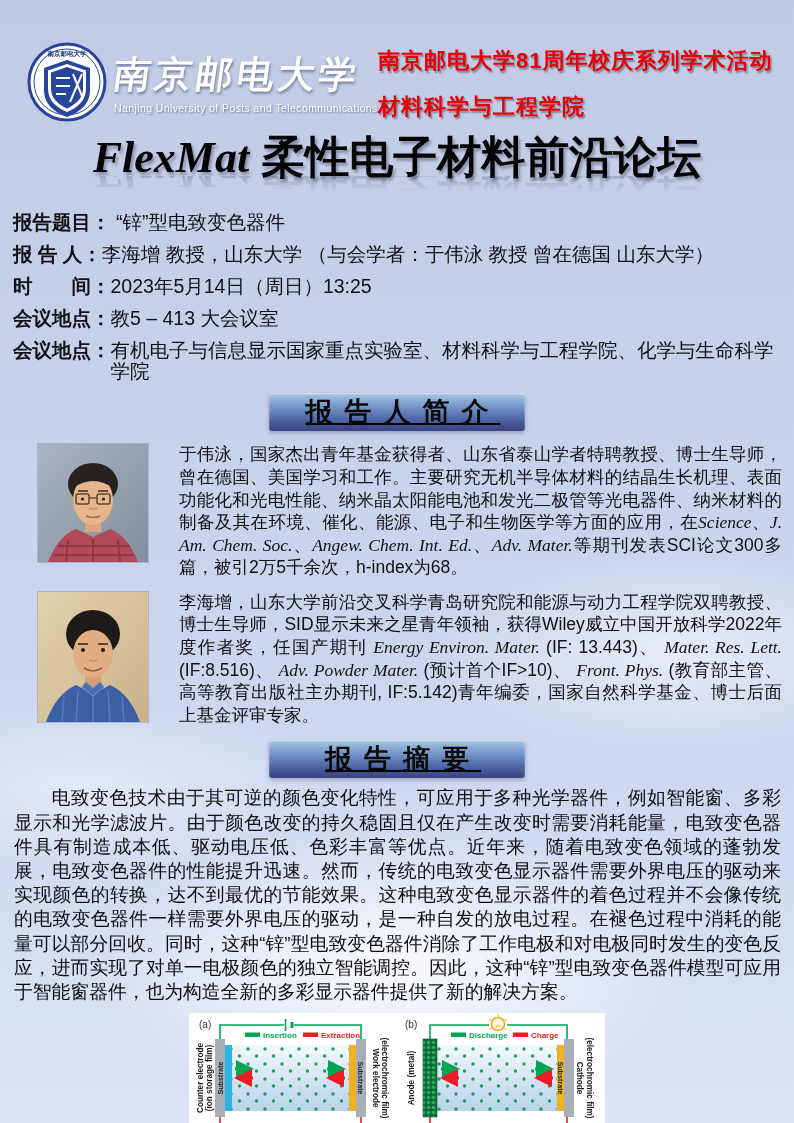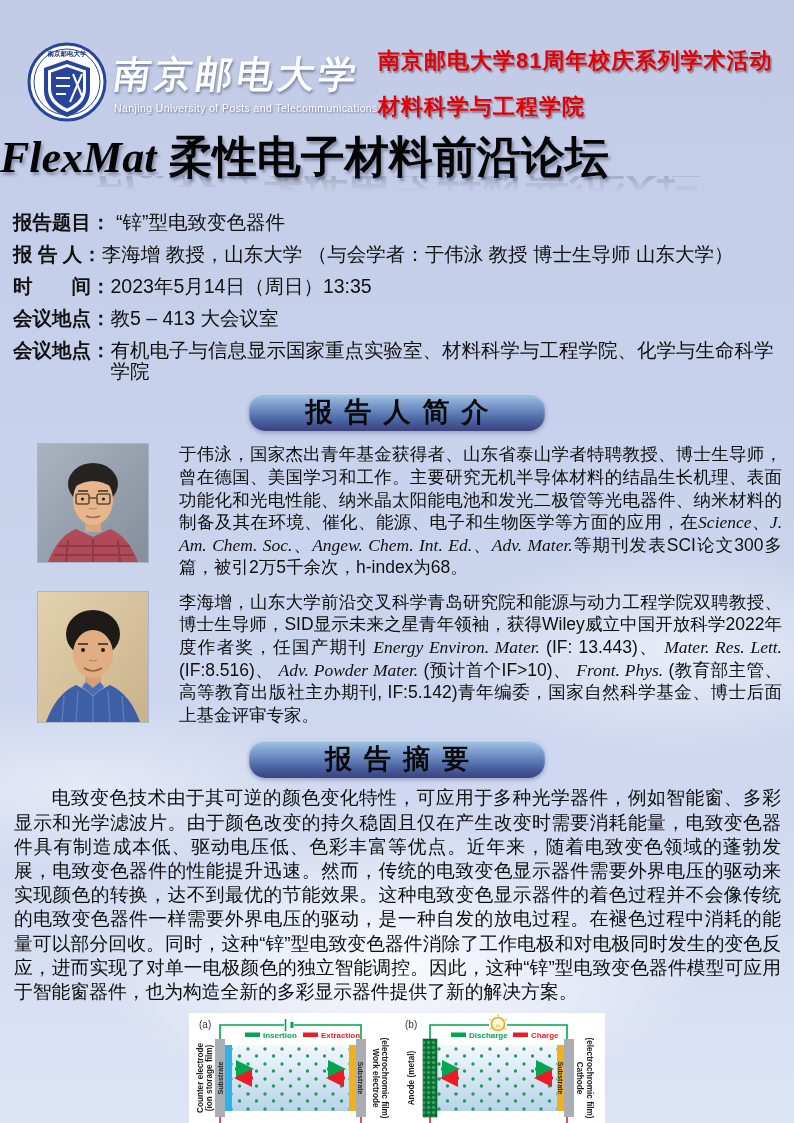--- a/index.html
+++ b/index.html
@@ -15,37 +15,37 @@
   .logo-block{display:flex;align-items:center;width:352px;flex:none;}
   .logo-text{margin-left:6px;}
   .logo-cn{color:#fff;font-family:"Liberation Serif",serif;font-weight:bold;font-size:37px;
     letter-spacing:4px;transform:skewX(-8deg);text-shadow:1px 2px 3px rgba(40,50,90,.55);white-space:nowrap;}
   .logo-en{color:#fff;font-size:10.5px;margin-top:2px;letter-spacing:.4px;text-shadow:1px 1px 2px rgba(40,50,90,.6);white-space:nowrap;}
   .event-lines{flex:1;padding-top:10px;}
   .event-line{color:#e60004;font-weight:bold;font-size:22px;letter-spacing:1px;
     text-shadow:1.5px 1.5px 1.5px rgba(70,70,90,.55);}
   .event-line + .event-line{margin-top:16px;}
   
-  .main-title{text-align:left;margin-top:6px;font-size:44px;font-weight:bold;color:#050505;line-height:1.05;
+  .main-title{text-align:center;margin-top:6px;font-size:44px;font-weight:bold;color:#050505;line-height:1.05;
     text-shadow:2px 3px 3px rgba(95,100,125,.6);white-space:nowrap;}
   .fm{font-family:"Liberation Serif",serif;font-style:italic;}
   .reflection{height:20px;overflow:hidden;transform:scaleY(-1);opacity:.20;margin-top:-5px;filter:blur(.6px);
     -webkit-mask-image:linear-gradient(to top,#000 10%,transparent 80%);
     mask-image:linear-gradient(to top,#000 10%,transparent 80%);
     text-align:center;font-size:44px;font-weight:bold;color:#30364d;line-height:1.05;white-space:nowrap;}
   
   .info-block{margin:16px 12px 0 13px;}
   .info-row{display:flex;font-size:19.5px;color:#111;margin-bottom:10.5px;line-height:1.1;}
   .info-label{font-weight:bold;white-space:pre;flex:none;}
   .info-value{white-space:pre-wrap;}
   
-  .banner{width:296px;height:38px;margin:10px auto 0;border-radius:16px;
+  .banner{width:256px;height:38px;margin:10px auto 0;border-radius:3px;
     background:linear-gradient(180deg,#a9c7e2 0%,#7d9ecf 30%,#4c66a4 70%,#3a417e 100%);
     box-shadow:0 2px 4px rgba(50,60,110,.35), inset 0 1px 2px rgba(255,255,255,.6);
-    display:flex;align-items:center;justify-content:center;}
+    display:flex;align-items:center;justify-content:center;text-decoration:underline;}
   .banner span{font-family:"Liberation Serif",serif;font-size:27px;font-weight:600;color:#0a0a0a;
     letter-spacing:12px;text-indent:12px;}
   
   .bio{display:flex;margin:12px 12px 0 37px;}
   .bio-photo{flex:none;border:1px solid rgba(120,130,150,.4);}
   .bio-text{margin-left:30px;font-size:17.5px;line-height:22.6px;color:#101010;text-align:justify;}
   .jrn{font-style:italic;font-family:"Liberation Serif",serif;}
   
   .abstract{margin:8px 13px 0 14px;font-size:18.8px;line-height:24.2px;color:#0e0e0e;text-align:justify;text-indent:2em;}
   
@@ -84,25 +84,25 @@
   <div class="main-title"><span class="fm">FlexMat</span><span> 柔性电子材料前沿论坛</span></div>
   <div class="reflection"><span class="fm">FlexMat</span><span> 柔性电子材料前沿论坛</span></div>
 
   <div class="info-block">
     <div class="info-row">
       <span class="info-label">报告题目：</span>
       <span class="info-value"> “锌”型电致变色器件</span>
     </div>
     <div class="info-row">
       <span class="info-label">报 告 人：</span>
-      <span class="info-value">李海增 教授，山东大学 （与会学者：于伟泳 教授 博士生导师 山东大学）</span>
+      <span class="info-value">李海增 教授，山东大学 （与会学者：于伟泳 教授 曾在德国 山东大学）</span>
     </div>
     <div class="info-row">
       <span class="info-label">时　　间：</span>
-      <span class="info-value">2023年5月14日（周日）13:35</span>
+      <span class="info-value">2023年5月14日（周日）13:25</span>
     </div>
     <div class="info-row">
       <span class="info-label">会议地点：</span>
       <span class="info-value">教5 – 413 大会议室</span>
     </div>
     <div class="info-row">
       <span class="info-label">会议地点：</span>
       <span class="info-value">有机电子与信息显示国家重点实验室、材料科学与工程学院、化学与生命科学学院</span>
     </div>
   </div>

